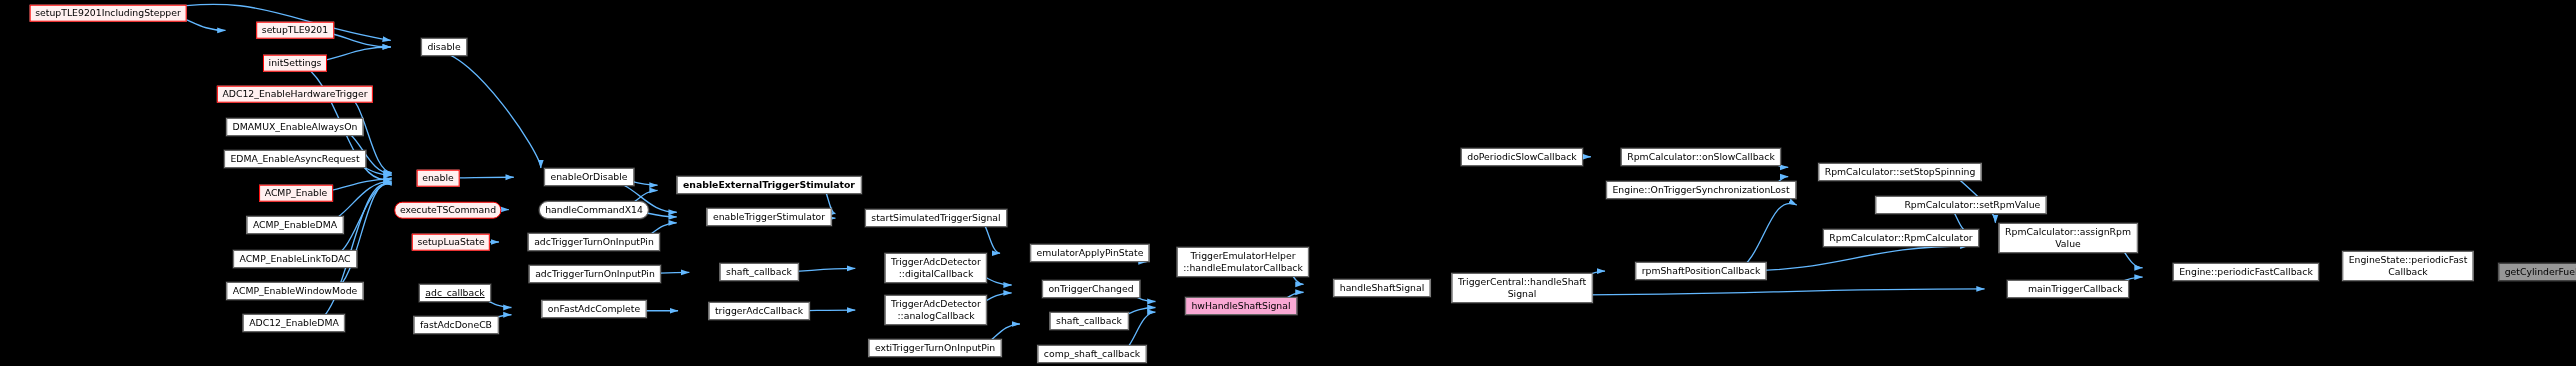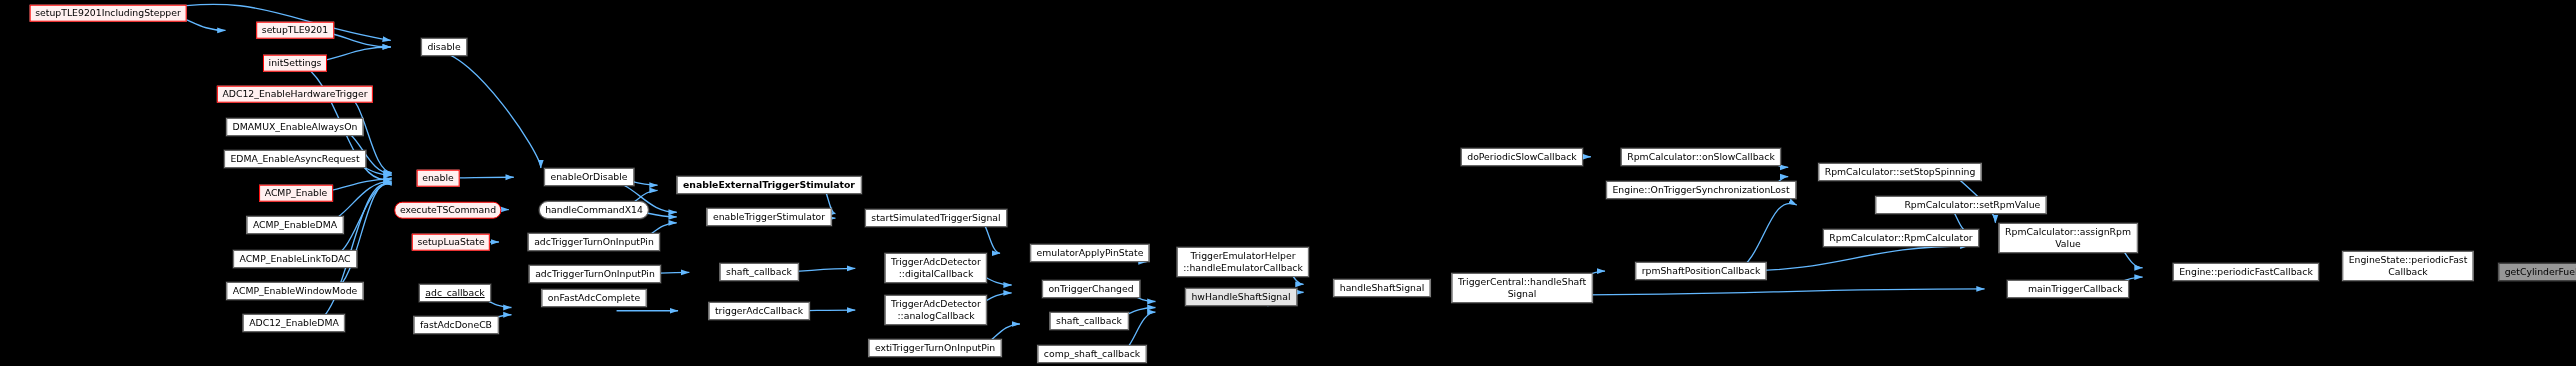--- a/index.html
+++ b/index.html
@@ -157,21 +157,21 @@
       </div>
       <div class="node normal" style="background: rgb(255, 255, 255); border-color: rgb(102, 102, 102); color: rgb(0, 0, 0); left: 564px; top: 210px; border-radius: 9px;">
         <div>handleCommandX14</div>
       </div>
       <div class="node normal" style="background: rgb(255, 255, 255); border-color: rgb(102, 102, 102); color: rgb(0, 0, 0); left: 564px; top: 242px;">
         <div>adcTriggerTurnOnInputPin</div>
       </div>
       <div class="node normal" style="background: rgb(255, 255, 255); border-color: rgb(102, 102, 102); color: rgb(0, 0, 0); left: 565px; top: 274px;">
         <div>adcTriggerTurnOnInputPin</div>
       </div>
-      <div class="node normal" style="background: rgb(255, 255, 255); border-color: rgb(102, 102, 102); color: rgb(0, 0, 0); left: 564px; top: 298px;">
+      <div class="node normal" style="background: rgb(255, 255, 255); border-color: rgb(102, 102, 102); color: rgb(0, 0, 0); left: 564px; top: 309px;">
         <div>onFastAdcComplete</div>
       </div>
       <div class="node normal" style="background: rgb(255, 255, 255); border-color: rgb(102, 102, 102); color: rgb(0, 0, 0); left: 739px; top: 185px; font-weight: bold;">
         <div>enableExternalTriggerStimulator</div>
       </div>
       <div class="node normal" style="background: rgb(255, 255, 255); border-color: rgb(102, 102, 102); color: rgb(0, 0, 0); left: 739px; top: 217px;">
         <div>enableTriggerStimulator</div>
       </div>
       <div class="node normal" style="background: rgb(255, 255, 255); border-color: rgb(102, 102, 102); color: rgb(0, 0, 0); left: 729px; top: 272px;">
         <div>shaft_callback</div>
@@ -202,21 +202,21 @@
       <div class="node normal" style="background: rgb(255, 255, 255); border-color: rgb(102, 102, 102); color: rgb(0, 0, 0); left: 1059px; top: 321px;">
         <div>shaft_callback</div>
       </div>
       <div class="node normal" style="background: rgb(255, 255, 255); border-color: rgb(102, 102, 102); color: rgb(0, 0, 0); left: 1062px; top: 354px;">
         <div>comp_shaft_callback</div>
       </div>
       <div class="node normal" style="background: rgb(255, 255, 255); border-color: rgb(102, 102, 102); color: rgb(0, 0, 0); left: 1213px; top: 262px;">
         <div>TriggerEmulatorHelper</div>
         <div>::handleEmulatorCallback</div>
       </div>
-      <div class="node normal" style="background: #e5e5e5; border-color: rgb(102, 102, 102); color: rgb(0, 0, 0); left: 1211px; top: 297px;">
+      <div class="node normal" style="background: #f9a8d4; border-color: rgb(102, 102, 102); color: rgb(0, 0, 0); left: 1211px; top: 306px;">
         <div>hwHandleShaftSignal</div>
       </div>
       <div class="node normal" style="background: rgb(255, 255, 255); border-color: rgb(102, 102, 102); color: rgb(0, 0, 0); left: 1352px; top: 288px;">
         <div>handleShaftSignal</div>
       </div>
       <div class="node normal" style="background: rgb(255, 255, 255); border-color: rgb(102, 102, 102); color: rgb(0, 0, 0); left: 1492px; top: 288px;">
         <div>TriggerCentral::handleShaft</div>
         <div>Signal</div>
       </div>
       <div class="node normal" style="background: rgb(255, 255, 255); border-color: rgb(102, 102, 102); color: rgb(0, 0, 0); left: 1492px; top: 157px;">

